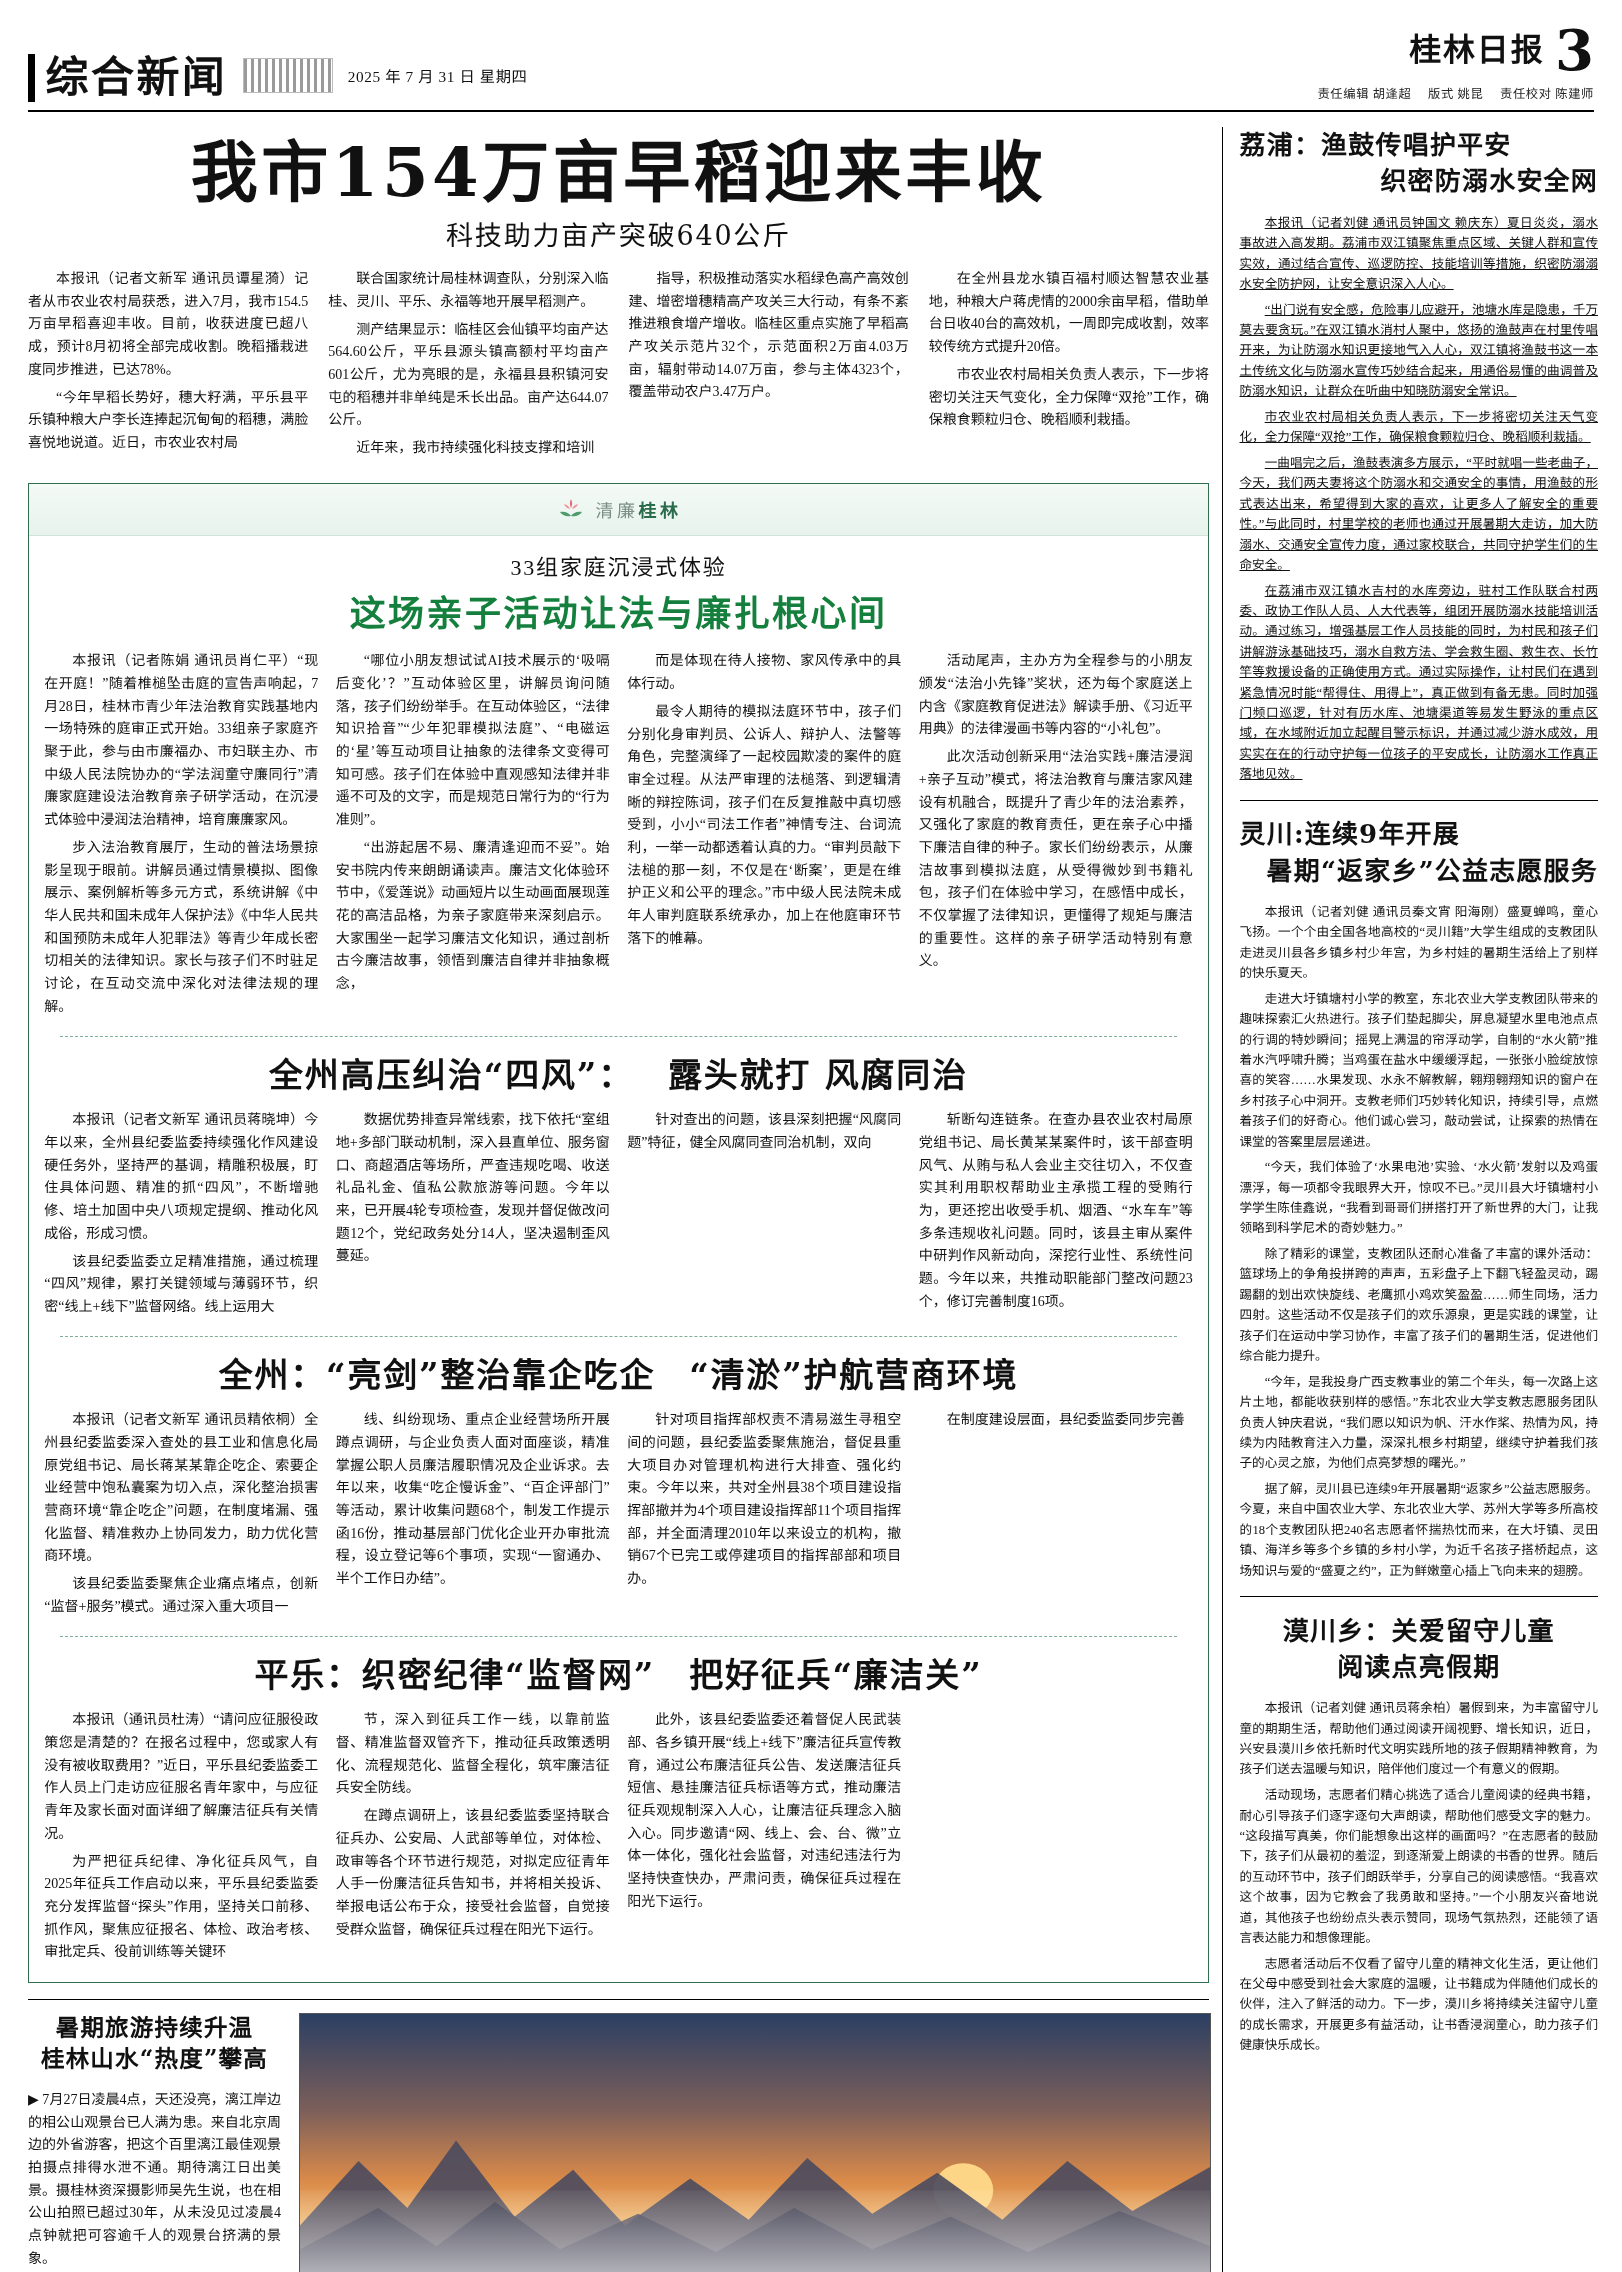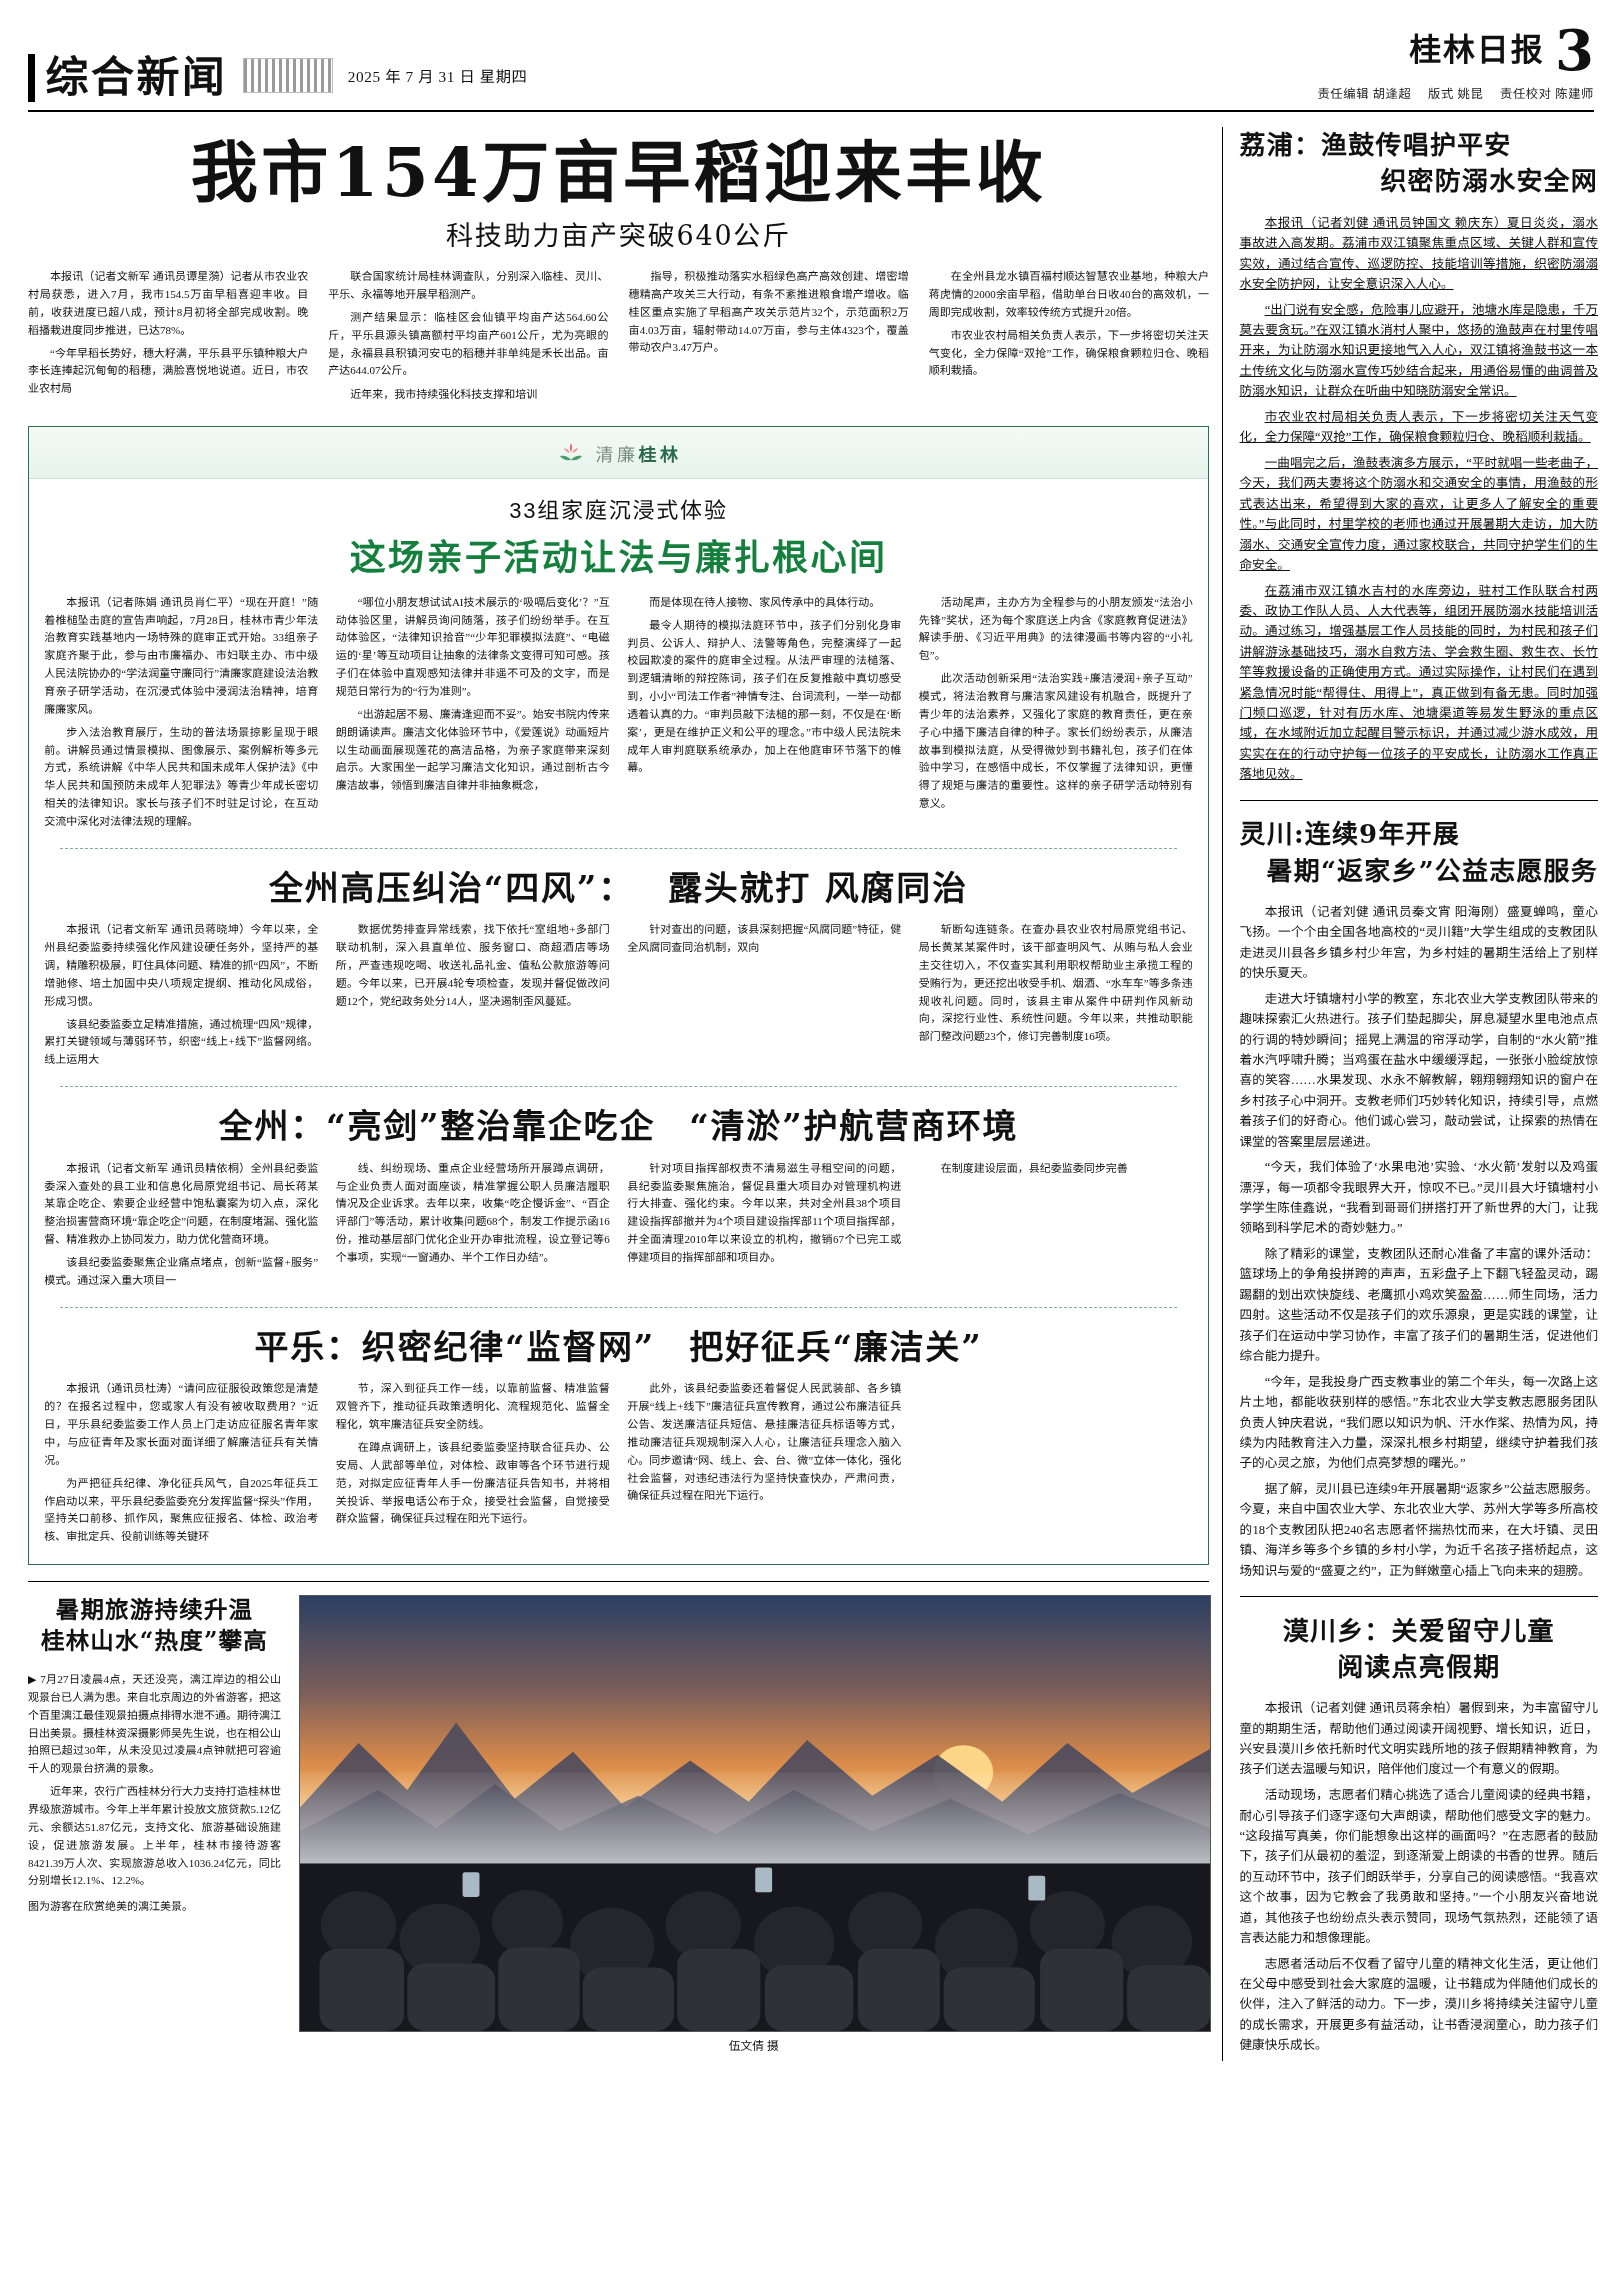--- a/index.html
+++ b/index.html
@@ -80,21 +80,21 @@
     font-family:"DejaVu Serif","Liberation Serif",serif;
   }
   .cols3{
     display:flex;
     gap:20px;
   }
   .cols3 > div{flex:1;}
   .cols4{display:flex;gap:17.6px;}
   .cols4 > div{flex:1;}
   p.txt{
-    font-size:11px;
+    font-size:14px;
     line-height:1.62;
     text-align:justify;
     text-justify:inter-ideograph;
     margin:0 0 5.3px 0;
     text-indent:2em;
   }
   p.txt.noind{text-indent:0;}
 
   
   .qinglian-box{
@@ -116,21 +116,21 @@
   .ql-lotus{
     width:32px;height:32px;display:inline-block;
   }
   .ql-logo-text{
     font-size:18px;font-weight:bold;letter-spacing:3.5px;color:#2a6b4c;
     font-family:"DejaVu Serif","Liberation Serif",serif;
   }
   .ql-logo-text .light{color:#7a8f86;font-weight:normal;}
   .ql-kicker{
     text-align:center;font-size:22px;letter-spacing:1.8px;margin:13px 0 3.5px;
-    font-family:Liberation Sans, sans-serif;
+    font-family:Liberation Serif, serif;
   }
   .ql-title{
     text-align:center;font-size:36px;font-weight:bold;letter-spacing:2.4px;
     margin:3.5px 0 14px;color:#15803d;
     font-family:"DejaVu Serif","Liberation Serif",serif;
   }
   .ql-inner{padding:0 15.3px;}
   .rule-dash{border:0;border-top:1.2px dashed #7fae95;margin:11.8px 15.3px;}
 
   .sec-title{

